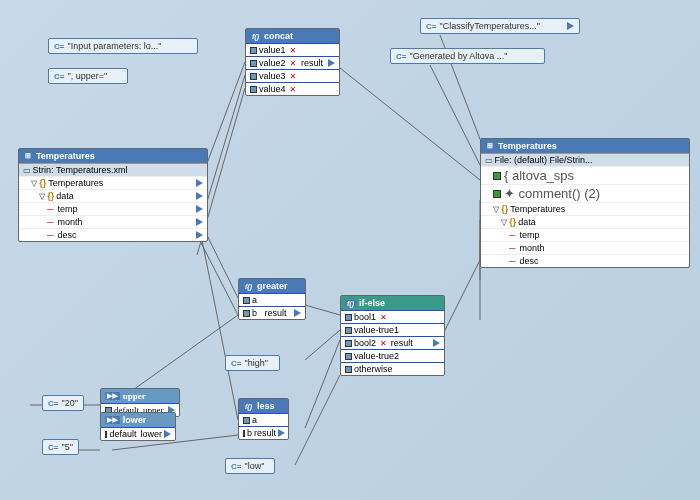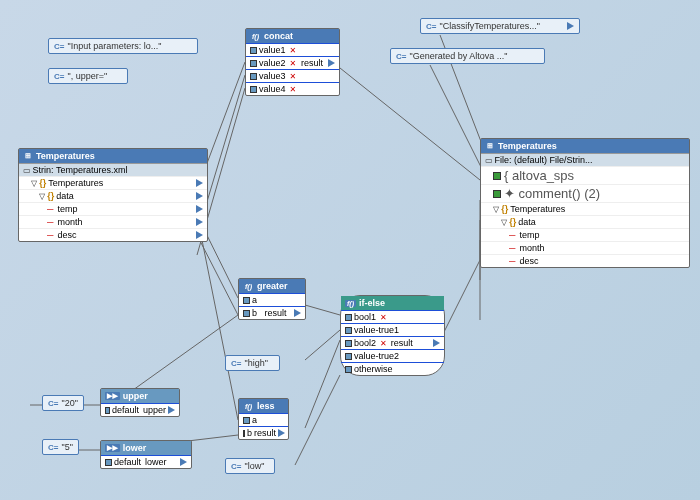--- a/index.html
+++ b/index.html
@@ -346,21 +346,21 @@
 <div class="const-box" style="left:225px; top:355px; min-width:55px;">
   <span class="c-label">C=</span>
   <span>"high"</span>
 </div>
 
 <div class="const-box" style="left:225px; top:458px; min-width:50px;">
   <span class="c-label">C=</span>
   <span>"low"</span>
 </div>
 
-<div class="node-box" style="left:340px; top:295px; width:105px;border-radius:20px;">
+<div class="node-box" style="left:340px; top:295px; width:105px;">
   <div class="node-header teal">
     <span class="icon-func">f()</span>
     <span>if-else</span>
   </div>
   <div class="node-row">
     <span class="port-sq"></span>
     <span>bool1</span>
     <span class="x-icon">✕</span>
   </div>
   <div class="node-row">
@@ -377,39 +377,39 @@
   <div class="node-row">
     <span class="port-sq"></span>
     <span>value-true2</span>
   </div>
   <div class="node-row">
     <span class="port-sq"></span>
     <span>otherwise</span>
   </div>
 </div>
 
-<div class="node-box" style="left:100px; top:388px; width:80px;">
+<div class="node-box" style="left:100px; top:388px; width:80px;font-family:Liberation Serif, serif;">
   <div class="node-header light-blue">
     <span class="icon-c">▶▶</span>
     <span>upper</span>
   </div>
   <div class="node-row">
     <span class="port-sq"></span>
     <span>default</span>
     <span style="font-size:9px; margin-left:2px;">upper</span>
     <span class="port-tri-right"></span>
   </div>
 </div>
 
 <div class="const-box" style="left:42px; top:395px; min-width:38px;">
   <span class="c-label">C=</span>
   <span>"20"</span>
 </div>
 
-<div class="node-box" style="left:100px; top:440px; width:92px;">
+<div class="node-box" style="left:100px; top:412px; width:76px;">
   <div class="node-header light-blue">
     <span class="icon-c">▶▶</span>
     <span>lower</span>
   </div>
   <div class="node-row">
     <span class="port-sq"></span>
     <span>default</span>
     <span style="font-size:9px; margin-left:2px;">lower</span>
     <span class="port-tri-right"></span>
   </div>

